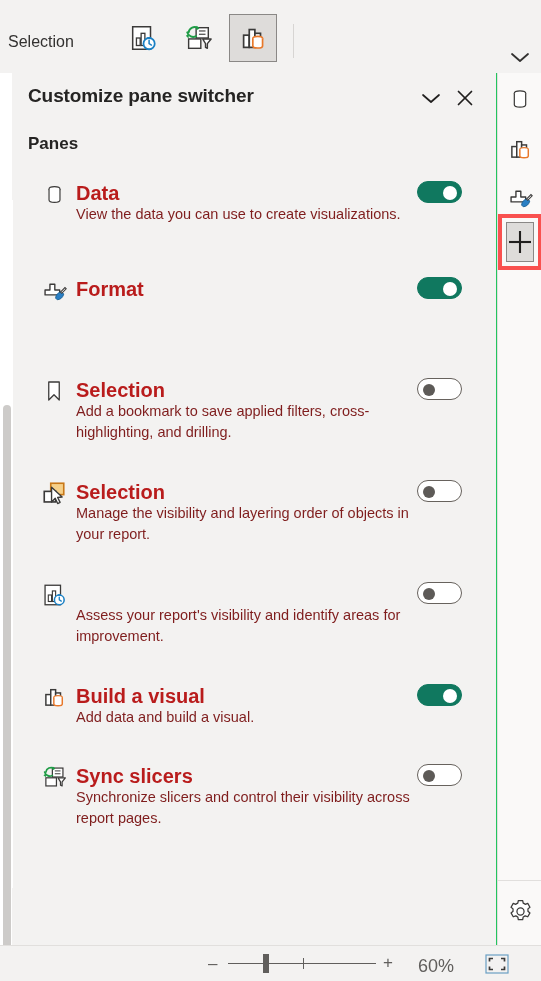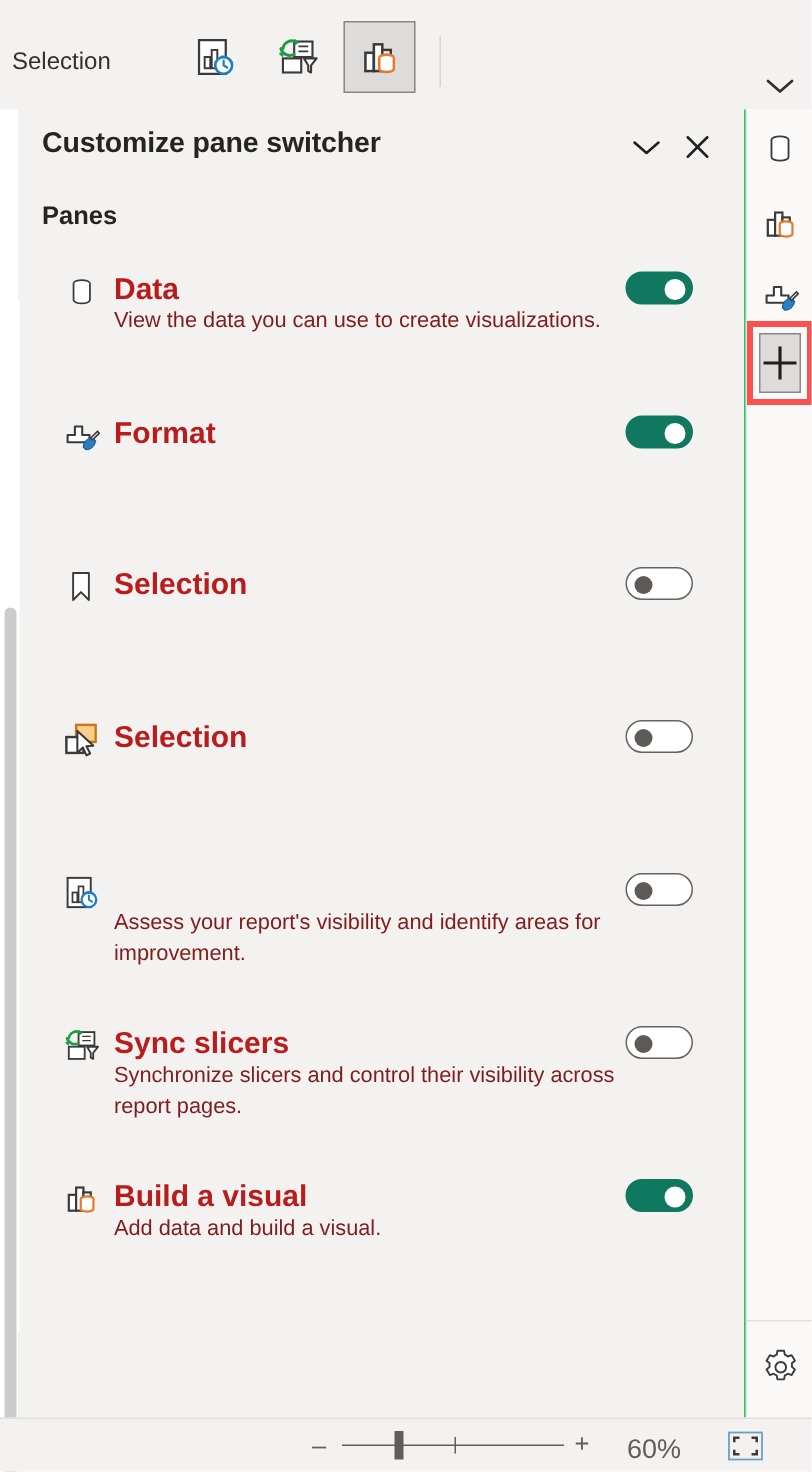--- a/index.html
+++ b/index.html
@@ -267,52 +267,71 @@
         </div>
     </div>
 
     <div class="row" style="height:102px;">
       <span class="row-icon">
         <svg width="24" height="24" viewBox="0 0 32 32">
           <path d="M9 4 L23 4 L23 28 L16 21 L9 28 Z" fill="#ffffff" stroke="#3b3a39" stroke-width="1.7" stroke-linejoin="round"></path>
         </svg>
       </span>
       <div class="row-title">Selection</div>
+      <div class="row-desc">Add a bookmark to save applied filters, cross-highlighting, and drilling.</div>
       <div class="toggle off">
           <span class="knob"></span>
         </div>
     </div>
 
     <div class="row" style="height:102px;">
       <span class="row-icon">
         <svg width="26" height="26" viewBox="0 0 32 32">
           <rect x="12" y="4" width="16" height="14" fill="#f6d089" stroke="#c87818" stroke-width="2"></rect>
           <rect x="4" y="14" width="14" height="13" fill="#ffffff" stroke="#3b3a39" stroke-width="2"></rect>
           <path d="M13 9 L13 27 L17.5 22.5 L20.5 29 L23.5 27.5 L20.5 21.5 L26 21 Z" fill="#ffffff" stroke="#3b3a39" stroke-width="1.7" stroke-linejoin="round"></path>
         </svg>
       </span>
       <div class="row-title">Selection</div>
+      <div class="row-desc">Manage the visibility and layering order of objects in your report.</div>
       <div class="toggle off">
           <span class="knob"></span>
         </div>
     </div>
 
     <div class="row" style="height:102px;">
       <span class="row-icon">
         <svg width="26" height="26" viewBox="0 0 32 32">
           <rect x="5" y="4" width="19" height="24" fill="#ffffff" stroke="#3b3a39" stroke-width="1.6"></rect>
           <rect x="9" y="16" width="4" height="8" fill="#ffffff" stroke="#3b3a39" stroke-width="1.4"></rect>
           <rect x="14" y="11" width="4" height="13" fill="#ffffff" stroke="#3b3a39" stroke-width="1.4"></rect>
           <circle cx="22.5" cy="22" r="6" fill="#ffffff" stroke="#1a80c4" stroke-width="1.9"></circle>
           <path d="M22.5 18.5 L22.5 22 L25 23.5" stroke="#1a80c4" stroke-width="1.6" fill="none" stroke-linecap="round"></path>
           <rect x="20.5" y="15" width="4" height="2" fill="#1a80c4"></rect>
         </svg>
       </span>
       <div class="row-desc">Assess your report's visibility and identify areas for improvement.</div>
       <div class="toggle off">
+          <span class="knob"></span>
+        </div>
+    </div>
+
+    <div class="row" style="height:80px;">
+      <span class="row-icon">
+        <svg width="26" height="26" viewBox="0 0 32 32">
+          <rect x="6" y="13" width="6" height="13" fill="#ffffff" stroke="#3b3a39" stroke-width="1.8"></rect>
+          <rect x="12" y="7" width="6" height="19" fill="#ffffff" stroke="#3b3a39" stroke-width="1.8"></rect>
+          <rect x="18" y="11" width="6" height="6" fill="#ffffff" stroke="#3b3a39" stroke-width="1.8"></rect>
+          <ellipse cx="21" cy="16.5" rx="5.2" ry="2.2" fill="#ffffff" stroke="#e8782a" stroke-width="1.8"></ellipse>
+          <path d="M15.8 16.5 L15.8 24.5 A5.2 2.2 0 0 0 26.2 24.5 L26.2 16.5" fill="#ffffff" stroke="#e8782a" stroke-width="1.8"></path>
+        </svg>
+      </span>
+      <div class="row-title">Build a visual</div>
+      <div class="row-desc">Add data and build a visual.</div>
+      <div class="toggle on">
           <span class="knob"></span>
         </div>
     </div>
 
     <div class="row" style="height:102px;">
       <span class="row-icon">
         <svg width="26" height="26" viewBox="0 0 32 32">
           <rect x="14" y="5" width="13" height="11" fill="#ffffff" stroke="#3b3a39" stroke-width="1.5"></rect>
           <line x1="17" y1="8.5" x2="24" y2="8.5" stroke="#3b3a39" stroke-width="1.2"></line>
           <line x1="17" y1="12" x2="24" y2="12" stroke="#3b3a39" stroke-width="1.2"></line>
@@ -324,37 +343,20 @@
           <path d="M6 16.4 L3 13.7 L6.3 11.5" fill="#1f9c46"></path>
         </svg>
       </span>
       <div class="row-title">Sync slicers</div>
       <div class="row-desc">Synchronize slicers and control their visibility across report pages.</div>
       <div class="toggle off">
           <span class="knob"></span>
         </div>
     </div>
 
-    <div class="row" style="height:80px;">
-      <span class="row-icon">
-        <svg width="26" height="26" viewBox="0 0 32 32">
-          <rect x="6" y="13" width="6" height="13" fill="#ffffff" stroke="#3b3a39" stroke-width="1.8"></rect>
-          <rect x="12" y="7" width="6" height="19" fill="#ffffff" stroke="#3b3a39" stroke-width="1.8"></rect>
-          <rect x="18" y="11" width="6" height="6" fill="#ffffff" stroke="#3b3a39" stroke-width="1.8"></rect>
-          <ellipse cx="21" cy="16.5" rx="5.2" ry="2.2" fill="#ffffff" stroke="#e8782a" stroke-width="1.8"></ellipse>
-          <path d="M15.8 16.5 L15.8 24.5 A5.2 2.2 0 0 0 26.2 24.5 L26.2 16.5" fill="#ffffff" stroke="#e8782a" stroke-width="1.8"></path>
-        </svg>
-      </span>
-      <div class="row-title">Build a visual</div>
-      <div class="row-desc">Add data and build a visual.</div>
-      <div class="toggle on">
-          <span class="knob"></span>
-        </div>
-    </div>
-
   </div>
 </div>
 
 <div id="scrollbar-track">
   <div id="scrollbar-thumb"></div>
 </div>
 
 <div id="statusbar">
   <div id="zoom-minus">–</div>
   <div id="zoom-track"></div>

